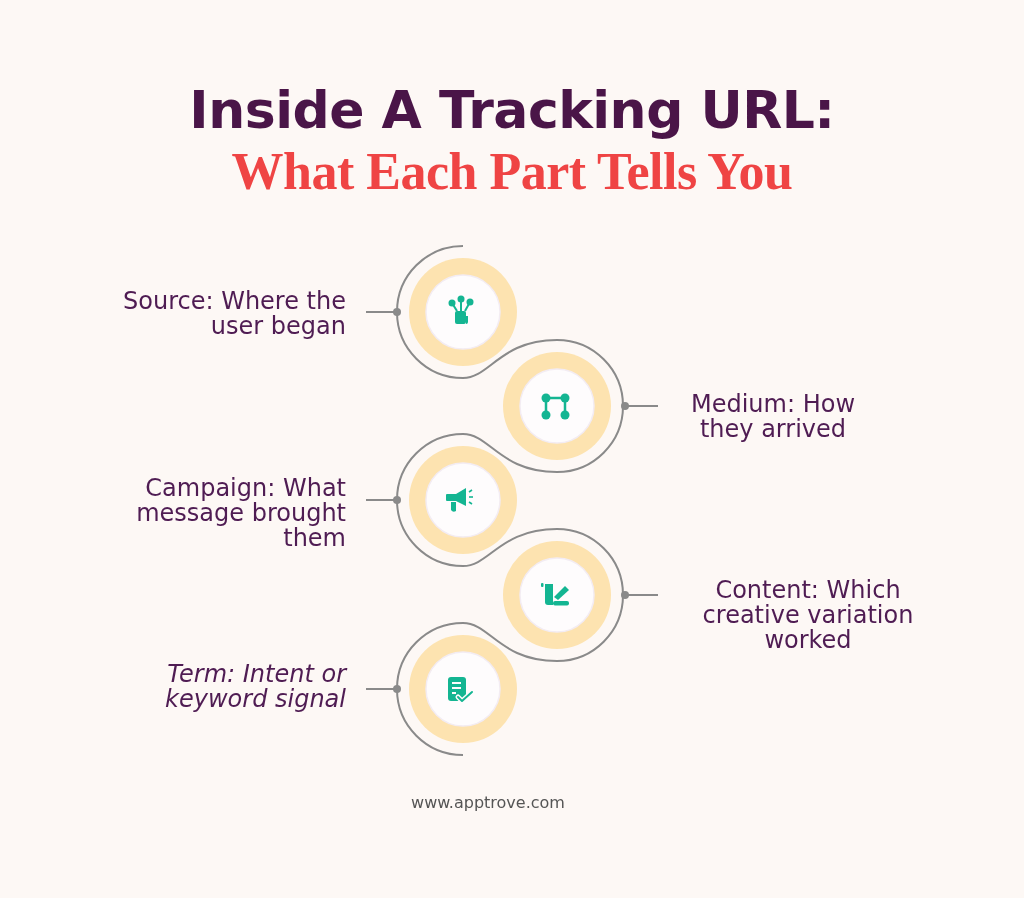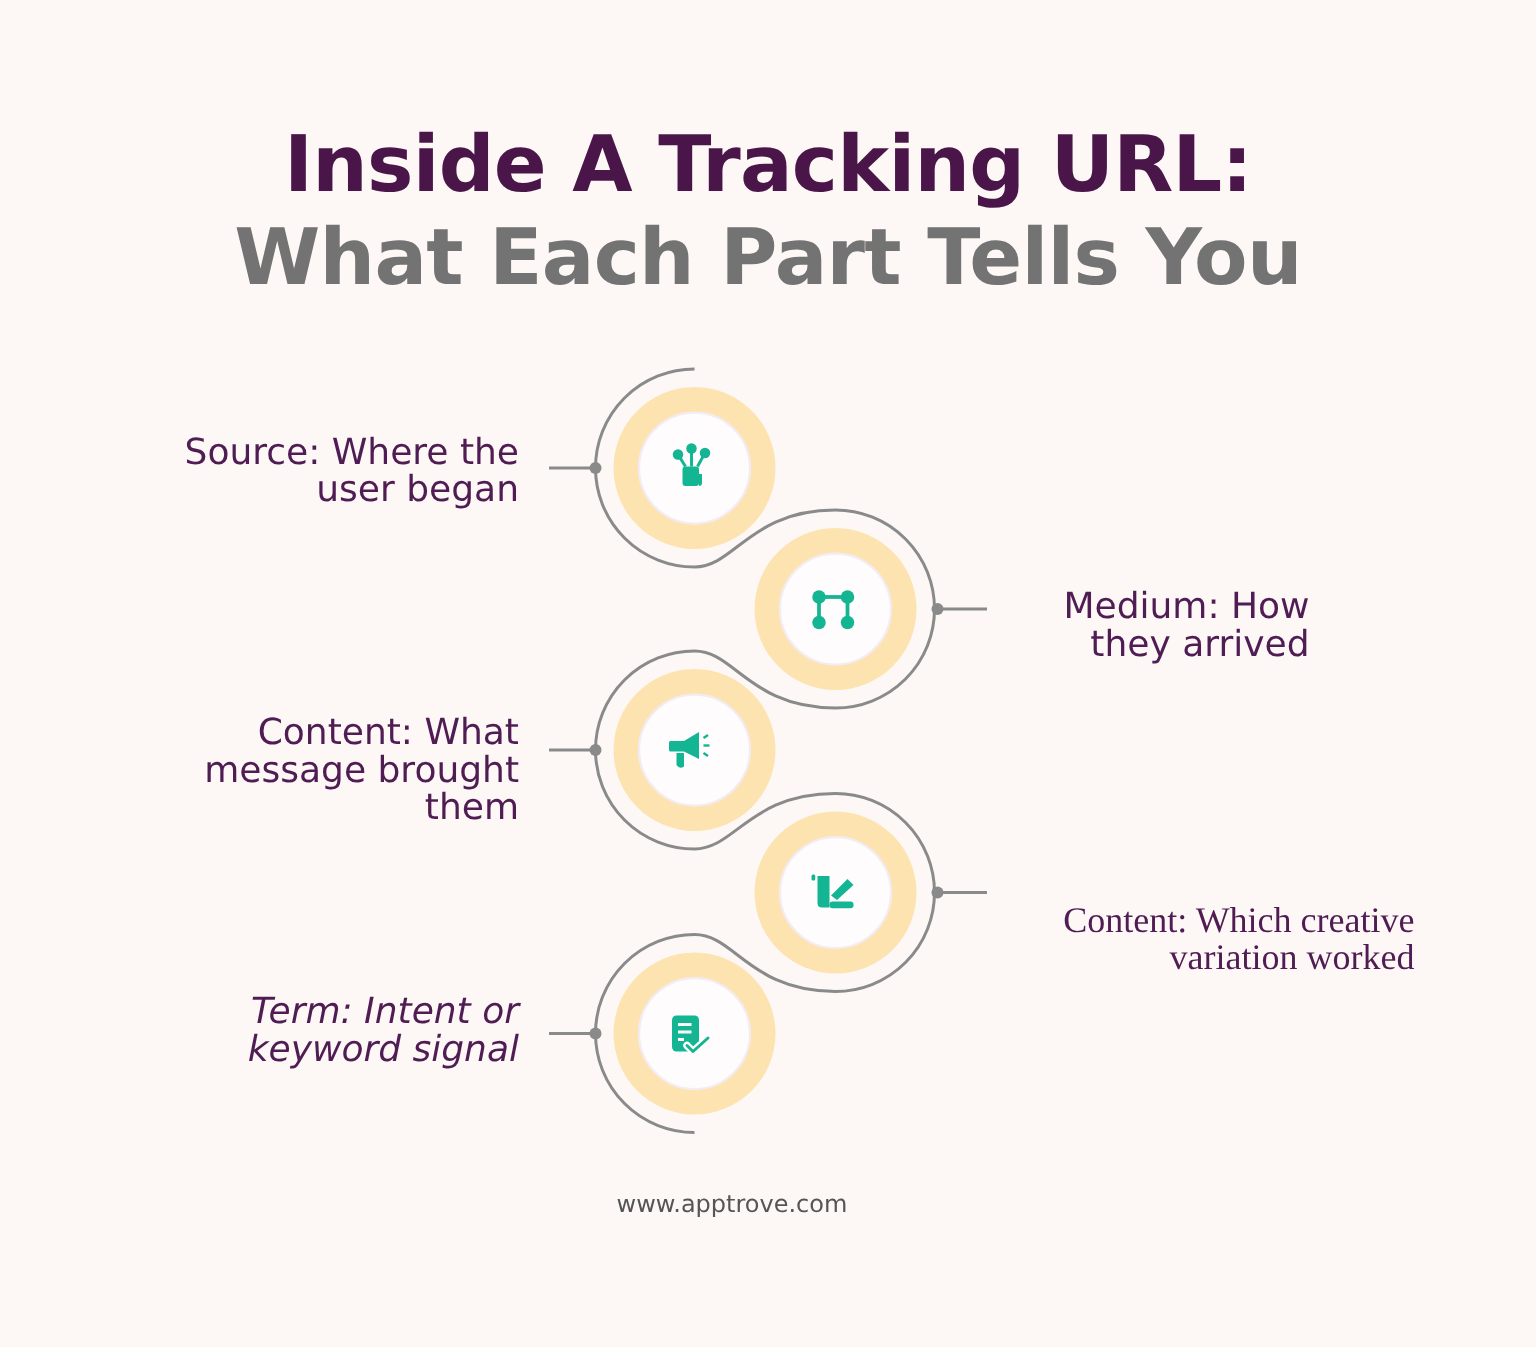--- a/index.html
+++ b/index.html
@@ -8,28 +8,28 @@
       background: #fdf8f5;
       position: relative; overflow: hidden;
       font-family: "DejaVu Sans", sans-serif;
     }
     .title {
       position: absolute; left: 0; width: 1024px; text-align: center;
       font-family: "DejaVu Sans", sans-serif; font-weight: bold;
       font-size: 52px; letter-spacing: -0.5px; line-height: 64px;
     }
     .title.l1 { top: 78px; color: #4a1548; }
-    .title.l2 { top: 140px; color: #737373; }
+    .title.l2 { top: 140px; color: #ef4444; font-family: Liberation Serif, serif; }
     svg.diagram { position: absolute; left: 0; top: 0; }
     .label {
       position: absolute; font-size: 24px; line-height: 25px;
       color: #4f1c53; width: 270px;
     }
     .label.left { text-align: right; }
-    .label.right { text-align: right; }
+    .label.right { text-align: center; }
     .footer {
       position: absolute; top: 793px; left: 0; width: 976px; text-align: center;
       font-size: 16px; color: #555555;
     }
   </style>
 </head>
 <body>
 
 <div class="title l1">Inside A Tracking URL:</div>
 <div class="title l2">What Each Part Tells You</div>
@@ -126,17 +126,17 @@
     <line x1="452" y1="683" x2="461" y2="683" stroke="#fefcfd" stroke-width="2"></line>
     <line x1="452" y1="688" x2="461" y2="688" stroke="#fefcfd" stroke-width="2"></line>
     <line x1="452" y1="693" x2="456" y2="693" stroke="#fefcfd" stroke-width="2"></line>
     <path d="M 458 697 L 462 701 L 472 692" fill="none" stroke="#fefcfd" stroke-width="5" stroke-linecap="round" stroke-linejoin="round"></path>
     <path d="M 458 697 L 462 701 L 472 692" fill="none" stroke="#14b592" stroke-width="2" stroke-linecap="round" stroke-linejoin="round"></path>
   </g>
 </svg>
 
 <div class="label left" style="left:76px; top:289px;">Source: Where the user began</div>
 <div class="label right" style="left:673px; top:392px; width:200px;">Medium: How they arrived</div>
-<div class="label left" style="left:76px; top:476px;">Content: What message brought them</div>
-<div class="label right" style="left:673px; top:602px; width:270px;font-family:Liberation Serif, serif;">Content: Which creative variation worked</div>
+<div class="label left" style="left:76px; top:476px;">Campaign: What message brought them</div>
+<div class="label right" style="left:673px; top:578px; width:270px;">Content: Which creative variation worked</div>
 <div class="label left" style="left:76px; top:662px;font-style:italic;">Term: Intent or keyword signal</div>
 
 <div class="footer">www.apptrove.com</div>
 
 </body></html>

